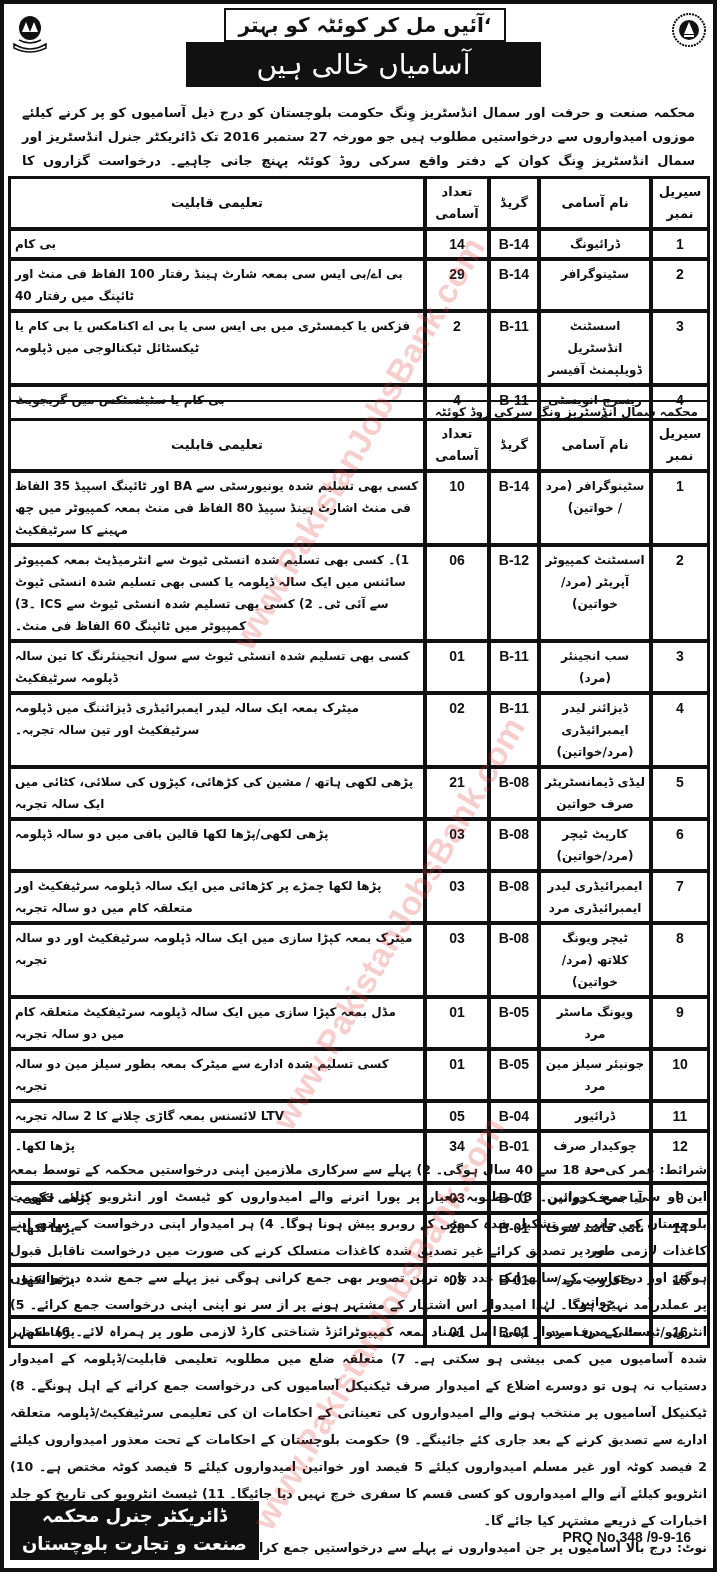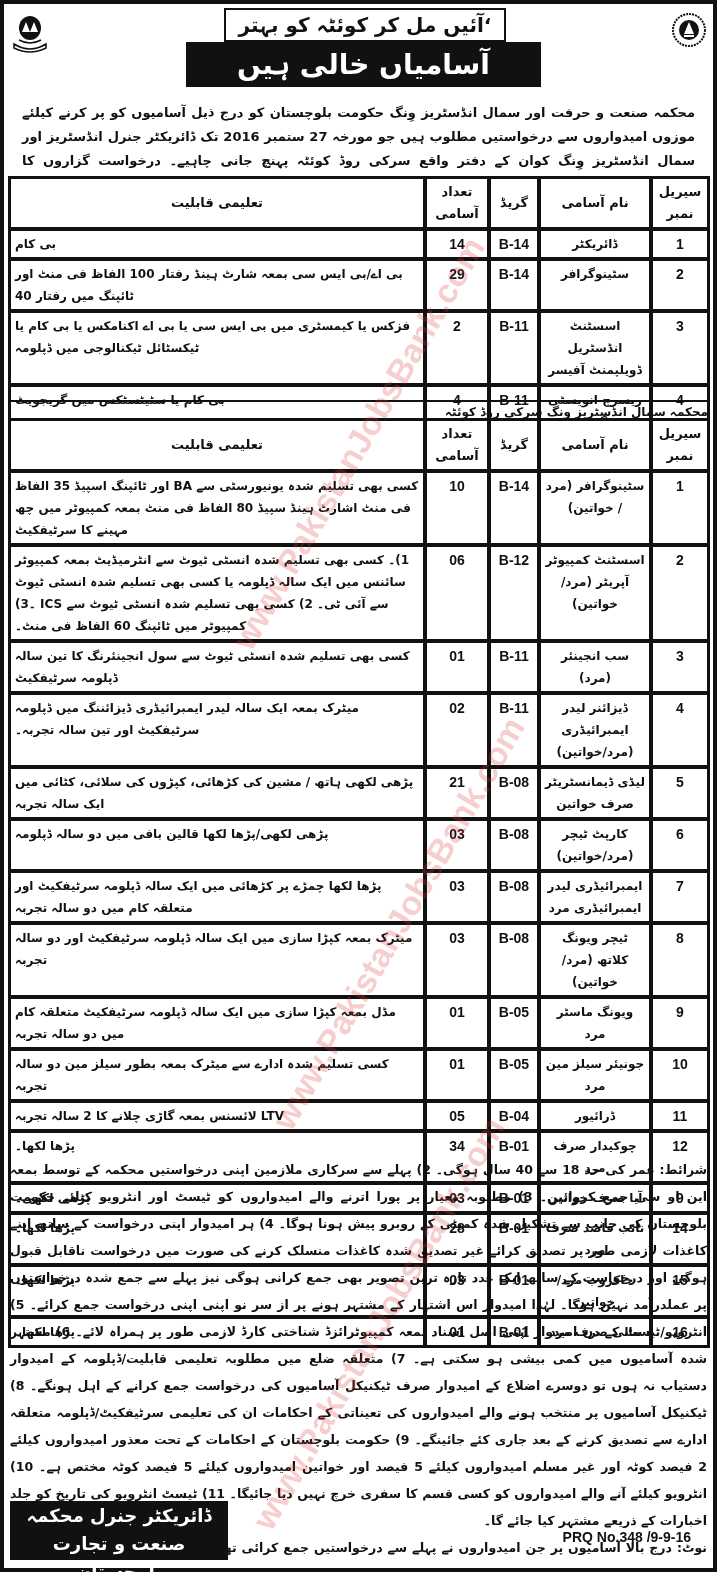--- a/index.html
+++ b/index.html
@@ -12,50 +12,50 @@
   .logo-left { left: 6px; }
   .logo-right { right: 6px; top: 8px; width: 36px; height: 36px; }
   .slogan-box {
     position: absolute; left: 220px; top: 4px; width: 278px; height: 30px;
     border: 2px solid #111; text-align: center; direction: rtl;
     font-weight: bold; font-size: 20px; line-height: 30px;
   }
   .title-bar {
     position: absolute; left: 182px; top: 38px; width: 355px; height: 45px;
     background: #111; color: #fff; text-align: center; direction: rtl;
-    font-weight: bold; font-size: 28px; line-height: 45px;
+    font-weight: normal; font-size: 28px; line-height: 45px;
   }
   .intro {
     position: absolute; left: 6px; right: 6px; top: 85px;
     direction: rtl; text-align: justify; font-size: 13px; line-height: 24px; font-weight: bold;
   }
   .intro p { margin: 12px; }
   .section-label { direction: rtl; font-size: 12px; font-weight: bold; }
   table.jobs {
     position: absolute; left: 4px; width: 702px; border-collapse: separate; border-spacing: 2px;
     direction: rtl; table-layout: fixed; background: #111;
   }
   table.jobs td, table.jobs th {
     background: #fff; border: 1px solid #111; font-size: 12px; font-weight: bold;
     padding: 2px 4px; vertical-align: top; text-align: center; line-height: 22px;
   }
   table.jobs th { font-size: 13px; height: 26px; vertical-align: middle; }
   table.jobs td.qual { text-align: left; }
   table.jobs td.num, table.jobs td.grade, table.jobs td.serial { font-family: "Liberation Sans", sans-serif; font-size: 14px; }
   .col-serial { width: 56px; } .col-name { width: 110px; } .col-grade { width: 48px; } .col-count { width: 62px; }
   .t1 { top: 172px; }
-  .sec2 { position: absolute; left: 4px; width: 702px; top: 396px; border-top: 2px solid #111; padding: 3px 2px 0 0; box-sizing: border-box; }
+  .sec2 { position: absolute; left: 4px; width: 702px; top: 396px; border-top: 2px solid #111; padding: 3px 12px 0 0; box-sizing: border-box; }
   .t2 { top: 414px; }
   .terms {
     position: absolute; left: 6px; right: 6px; top: 1152px;
     direction: rtl; text-align: justify; font-size: 12.5px; line-height: 27px; font-weight: bold;
   }
   .terms p { margin: 0; }
   .signature {
-    position: absolute; left: 6px; top: 1497px; width: 218px; height: 58px;
+    position: absolute; left: 6px; top: 1497px; width: 249px; height: 58px;
     background: #111; color: #fff; direction: rtl; text-align: center;
     font-weight: bold; font-size: 18px; line-height: 28px; padding-top: 1px;
   }
   .prq {
     position: absolute; right: 22px; top: 1525px;
     font-family: "Liberation Sans", sans-serif; font-size: 14px; font-weight: bold; text-align: right;
   }
   .watermark {
     position: absolute; color: rgba(220,60,60,0.25); font-family: "Liberation Sans", sans-serif;
     font-size: 34px; font-weight: bold; transform: rotate(-60deg); pointer-events: none; white-space: nowrap;
@@ -104,21 +104,21 @@
         <th>سیریل نمبر</th>
         <th>نام آسامی</th>
         <th>گریڈ</th>
         <th>تعداد آسامی</th>
         <th>تعلیمی قابلیت</th>
       </tr>
     </thead>
     <tbody>
         <tr>
           <td class="serial">1</td>
-          <td class="name">ڈائریکٹر</td>
+          <td class="name">ڈرائیونگ</td>
           <td class="grade">B-14</td>
           <td class="num">14</td>
           <td class="qual">بی کام</td>
         </tr>
         <tr>
           <td class="serial">2</td>
           <td class="name">سٹینوگرافر</td>
           <td class="grade">B-14</td>
           <td class="num">29</td>
           <td class="qual">بی اے/بی ایس سی بمعہ شارٹ ہینڈ رفتار 100 الفاظ فی منٹ اور ٹائپنگ میں رفتار 40</td>

